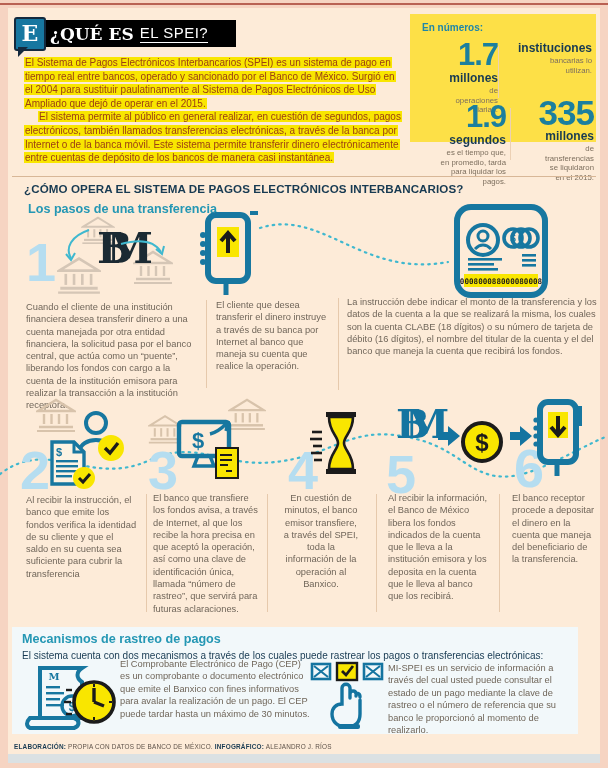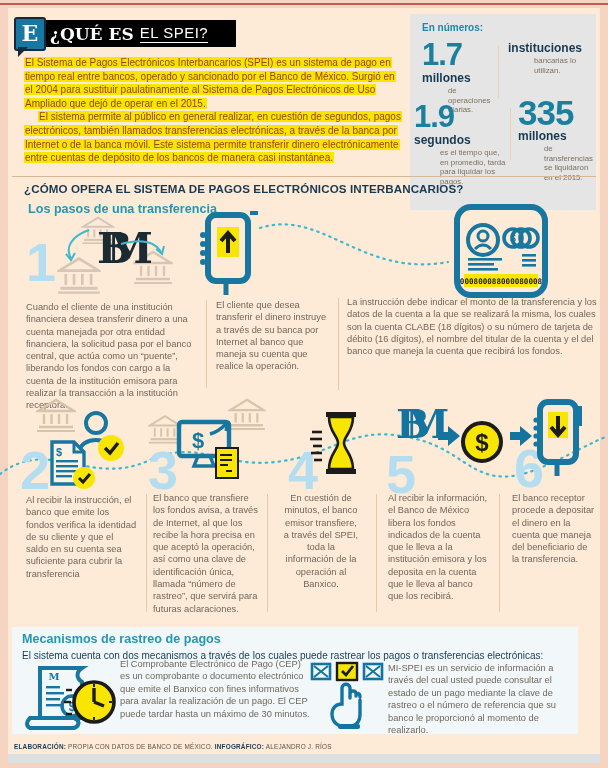--- a/index.html
+++ b/index.html
@@ -17,21 +17,21 @@
   .titlebar .tr{font-size:15px;letter-spacing:.5px;border-bottom:1px solid #fff;padding-bottom:1px;}
 
   
   .intro{position:absolute;left:24px;top:56px;width:378px;font-size:10px;line-height:13.6px;color:#9c4012;}
   .intro p{margin:0;}
   .intro p+p span{}
   .intro .ind{display:inline-block;width:14px;}
   .hl{background:#f9e600;padding:0 1px;box-decoration-break:clone;-webkit-box-decoration-break:clone;}
 
   
-  .numpanel{position:absolute;left:410px;top:14px;width:186px;height:196px;background:#e5e5e5;}
+  .numpanel{position:absolute;left:410px;top:14px;width:186px;height:128px;background:#fde047;text-align:right;}
   .numtitle{position:absolute;left:12px;top:8px;font-size:10px;font-weight:bold;color:#1f86a8;}
   .stat{position:absolute;}
   .stat .v{font-size:31px;font-weight:bold;color:#1b7f9e;letter-spacing:-1px;line-height:30px;}
   .stat .u{font-size:12px;font-weight:bold;color:#173a52;margin-top:1px;}
   .stat .d{font-size:7.8px;color:#7d6f5e;line-height:9.5px;margin-top:1px;margin-left:26px;}
   .vdiv{position:absolute;width:1px;background:#ecd0b4;}
 
   
   .hr1{position:absolute;left:12px;top:176px;width:584px;height:1px;background:#d8b797;}
   .howtitle{position:absolute;left:24px;top:182px;width:560px;font-size:11.6px;font-weight:bold;color:#173a52;letter-spacing:.1px;}

